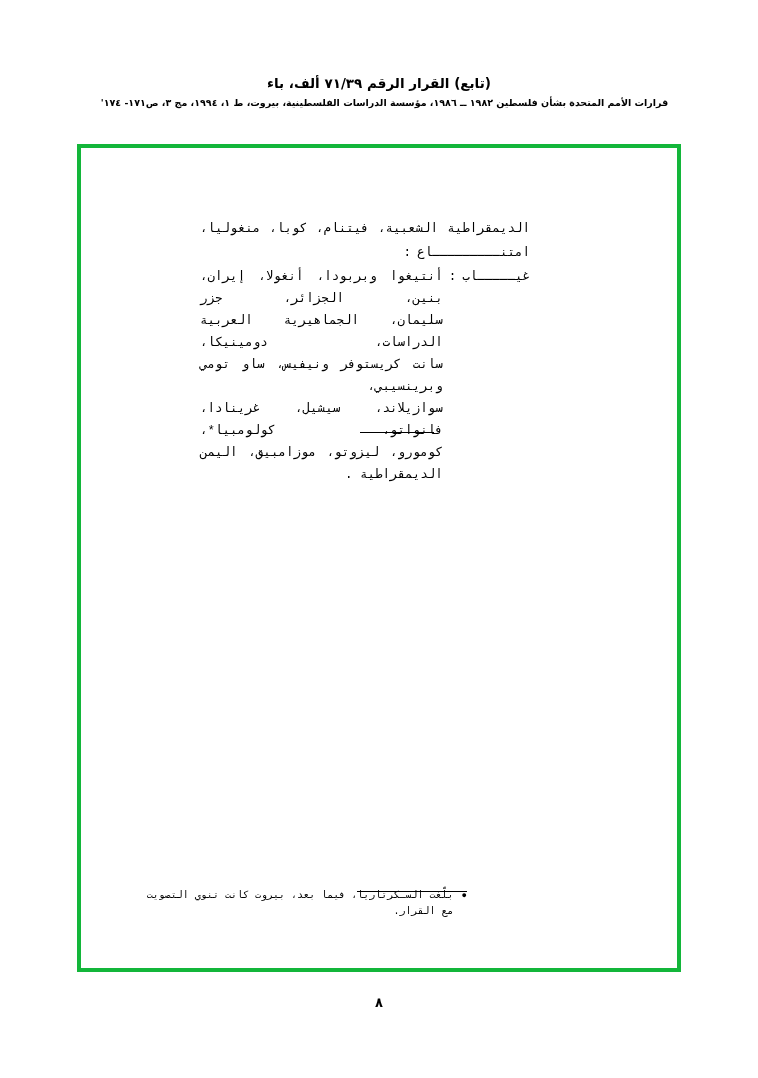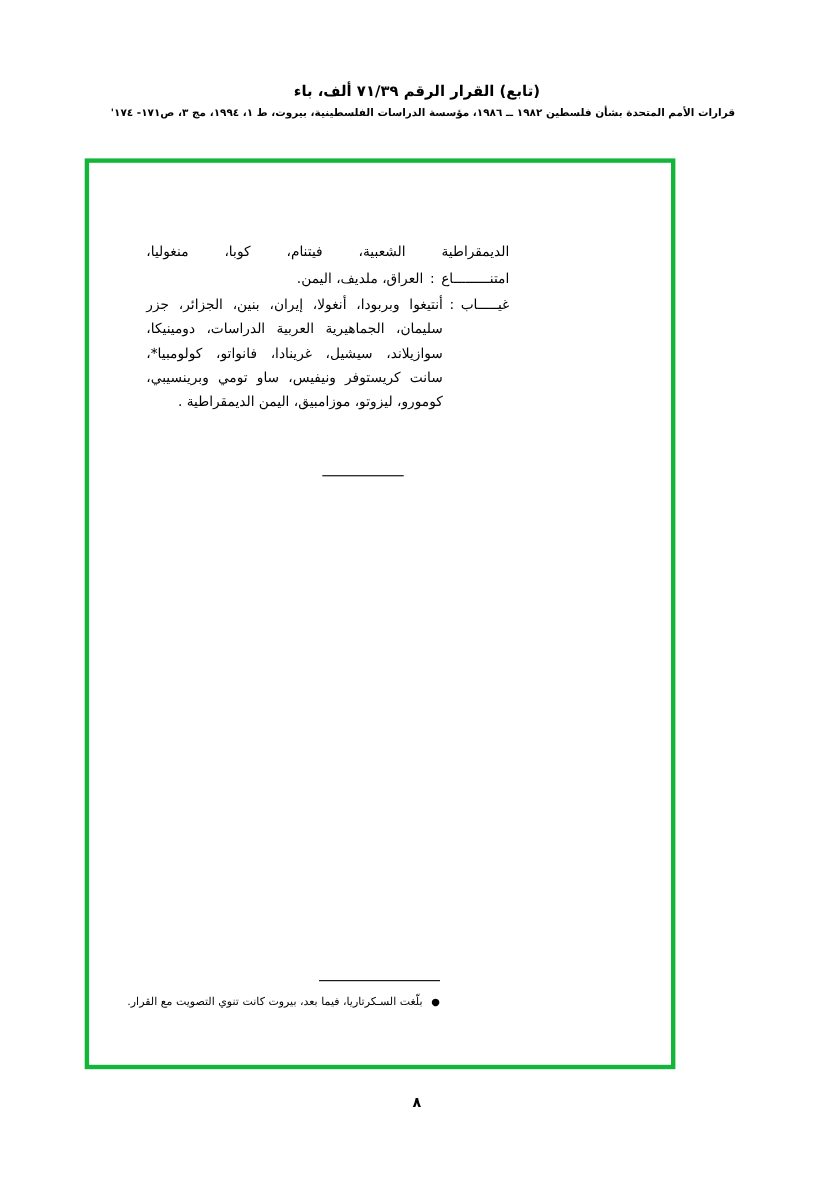--- a/index.html
+++ b/index.html
@@ -43,25 +43,26 @@
     line-height: 14px;
     direction: rtl;
     padding-left: 11px;
   }
 
   
   .frame {
     position: absolute;
     top: 144px;
     left: 77px;
-    width: 537px;
+    width: 604px;
     height: 828px;
     border: 4px solid #13b63a;
     box-sizing: border-box;
     background: #ffffff;
+    font-family: Liberation Mono, monospace;
   }
 
   
   .content {
     position: absolute;
     top: 70px;
     left: 0;
     right: 0;
     direction: rtl;
   }
@@ -174,31 +175,30 @@
 
     <div class="content">
 
       <div class="vote-block">
 
         <div class="cont-line">الديمقراطية الشعبية، فيتنام، كوبا، منغوليا،</div>
 
         <div class="row">
           <div class="label">امتنـــــــــاع</div>
           <div class="colon">:</div>
-          <div class="value last">العراق، ملديف، اليمن.</div>
         </div>
 
         <div class="row">
           <div class="label">غيـــــاب</div>
           <div class="colon">:</div>
           <div class="value">
             <div class="cont-line">أنتيغوا وبربودا، أنغولا، إيران، بنين، الجزائر، جزر</div>
             <div class="cont-line">سليمان، الجماهيرية العربية الدراسات، دومينيكا،</div>
+            <div class="cont-line">سانت كريستوفر ونيفيس، ساو تومي وبرينسيبي،</div>
             <div class="cont-line">سوازيلاند، سيشيل، غرينادا، فانواتو، كولومبيا*،</div>
-            <div class="cont-line">سانت كريستوفر ونيفيس، ساو تومي وبرينسيبي،</div>
             <div class="plain-line">كومورو، ليزوتو، موزامبيق، اليمن الديمقراطية .</div>
           </div>
         </div>
 
       </div>
 
       <div class="short-rule"></div>
 
     </div>
 

